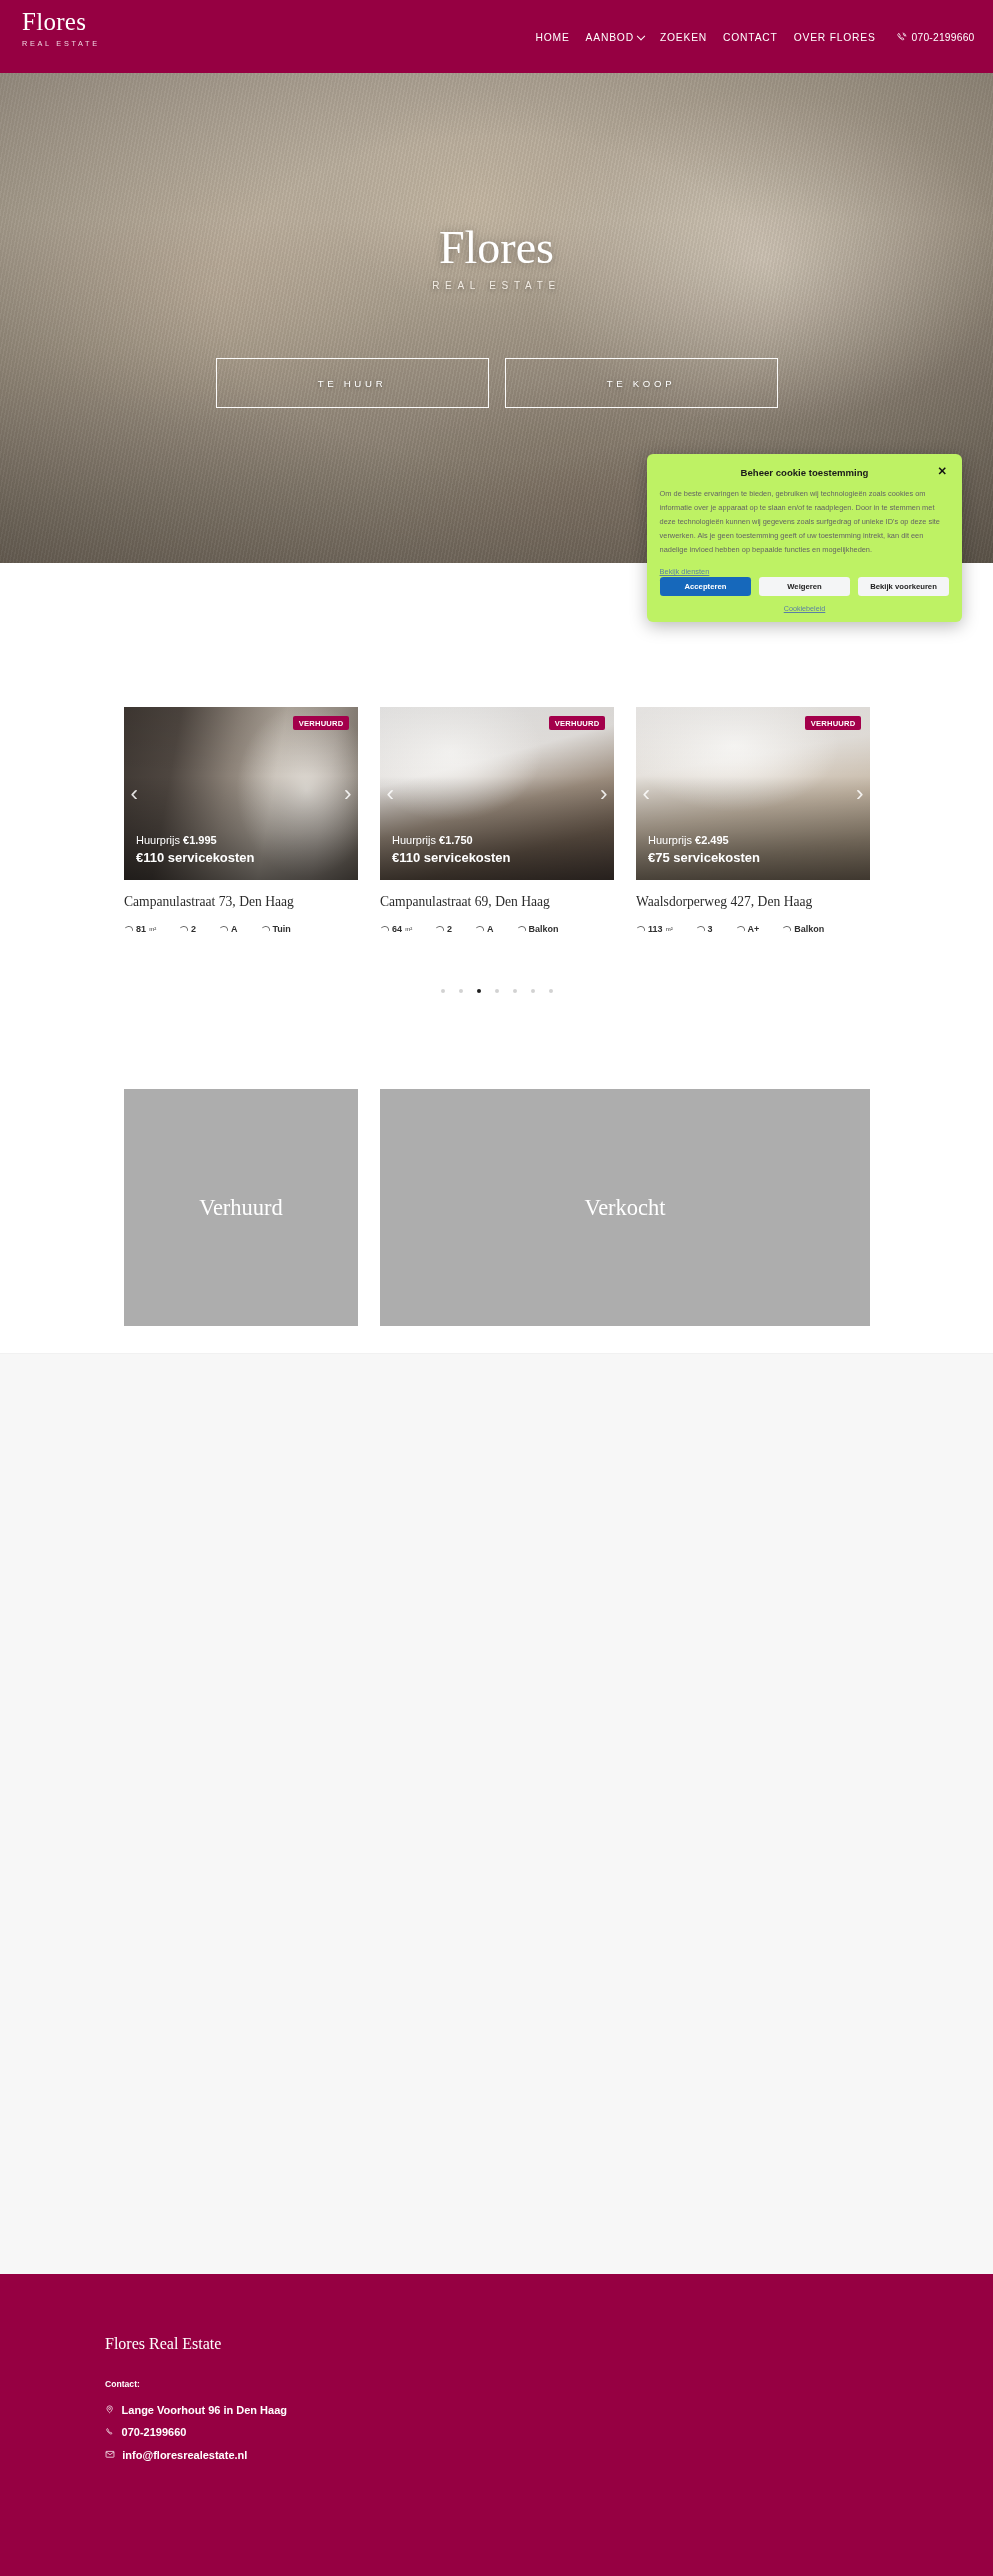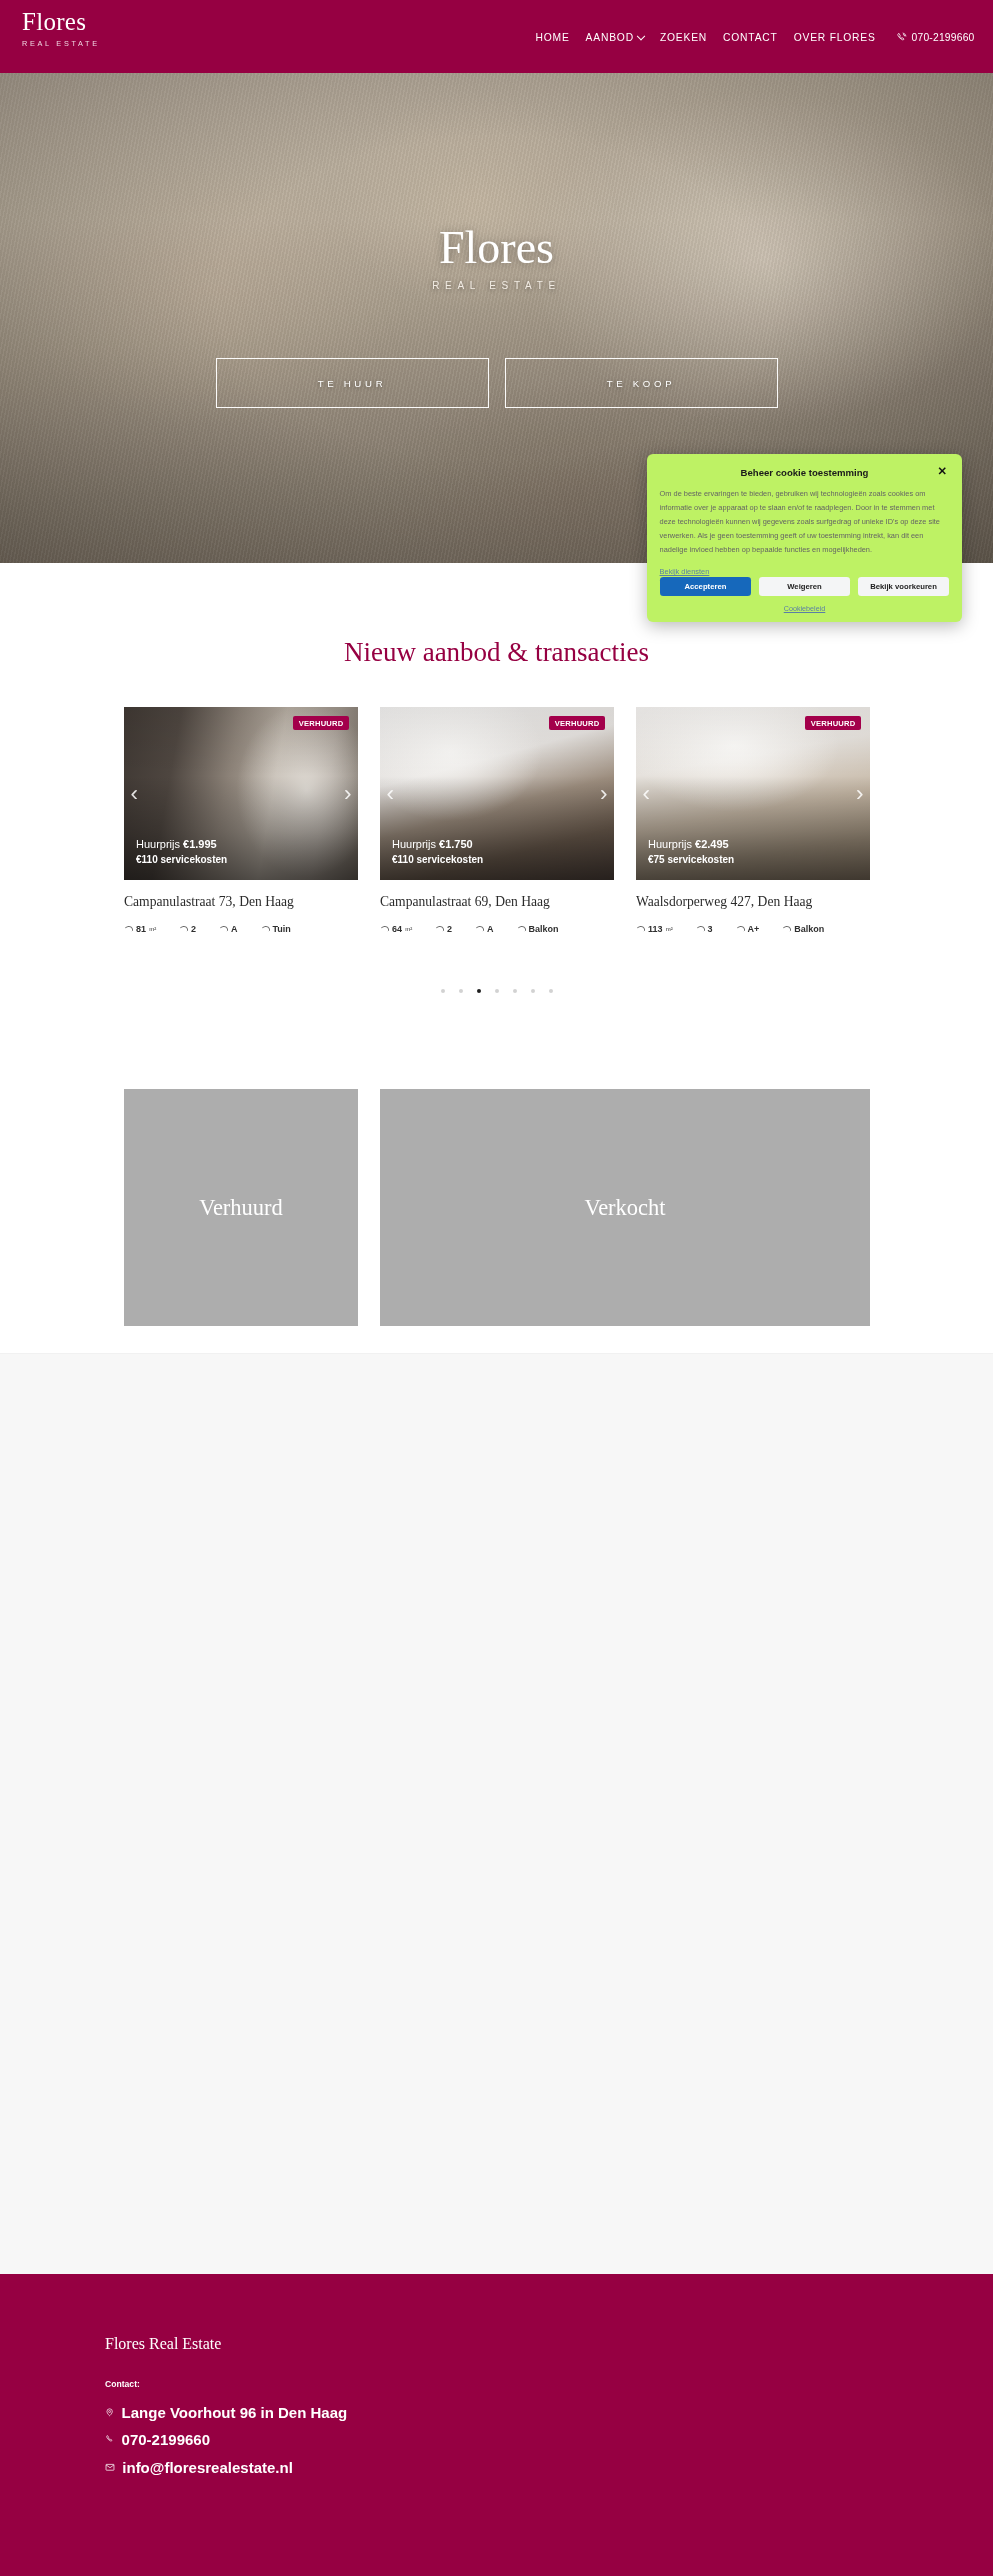--- a/index.html
+++ b/index.html
@@ -257,21 +257,21 @@
     z-index: 3;
   }
   .price-line {
     font-size: 11px;
     color: #ffffff;
     line-height: 14.6px;
   }
   .price-line b { font-weight: 700; }
   .service-line {
     margin-top: 2.6px;
-    font-size: 10px;
+    font-size: 13px;
     font-weight: 700;
     color: #ffffff;
   }
   .prop-address {
     margin-top: 13.2px;
     font-family: "Liberation Serif", serif;
     font-size: 13.6px;
     line-height: 17px;
     color: #2b2b2b;
     font-weight: 400;
@@ -379,21 +379,21 @@
     font-size: 8.6px;
     font-weight: 700;
     color: #ffffff;
   }
   .footer-list { margin-top: 15px; }
   .footer-item {
     display: flex;
     align-items: center;
     gap: 7.3px;
     margin-bottom: 10.6px;
-    font-size: 15px;
+    font-size: 11px;
     font-weight: 700;
     color: #ffffff;
     text-decoration: none;
     cursor: pointer;
   }
   .footer-item svg { display: block; flex: none; }
 
   
   .cookie-dialog {
     position: absolute;
@@ -520,21 +520,20 @@
       <div class="hero-title">Flores</div>
       <div class="hero-sub">REAL ESTATE</div>
       <div class="hero-buttons">
         <button class="hero-btn">TE HUUR</button>
         <button class="hero-btn">TE KOOP</button>
       </div>
     </div>
   </section>
 
   <section class="listings">
-    <h2 class="section-title">Nieuw aanbod &amp; transacties</h2>
 
     <div class="cards-row">
 
       <article class="prop-card">
         <div class="prop-media pm-a">
           <span class="badge-sold">VERHUURD</span>
           <span class="car-arrow left">‹</span>
           <span class="car-arrow right">›</span>
           <div class="price-block">
             <div class="price-line">

